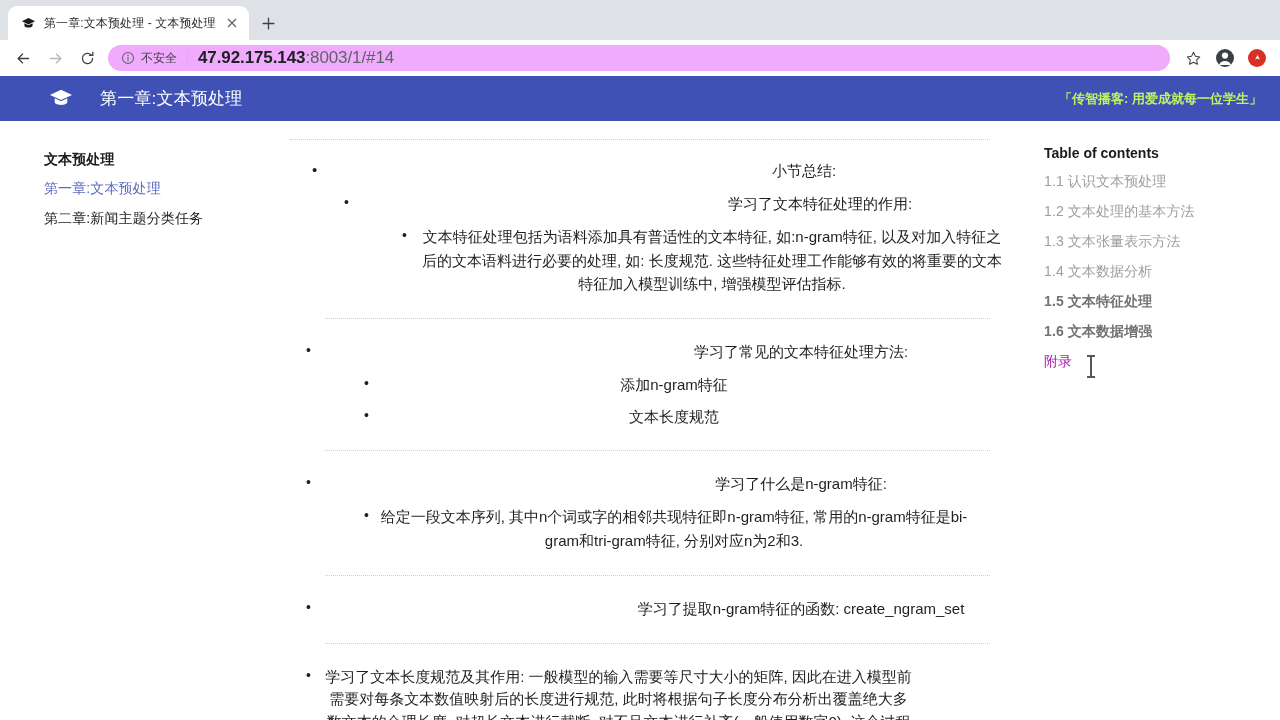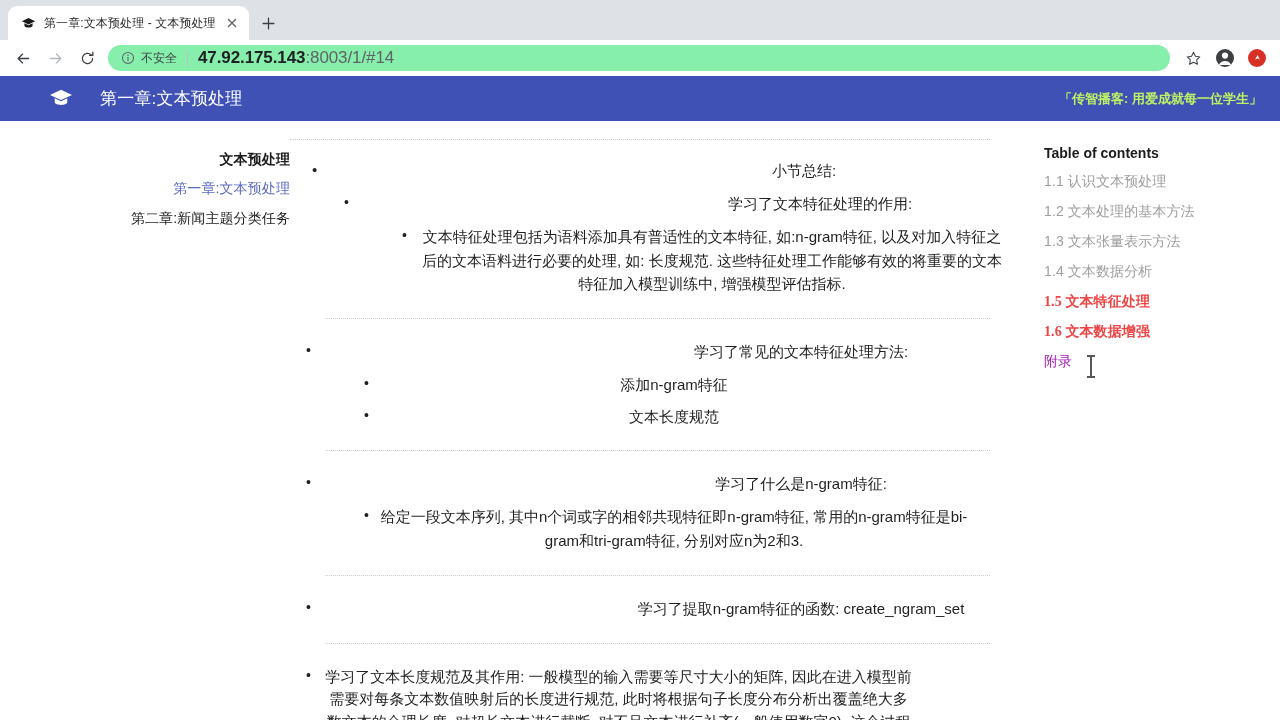--- a/index.html
+++ b/index.html
@@ -50,21 +50,21 @@
     display: flex; align-items: center;
     padding: 0 8px; gap: 2px;
   }
   .tb-btn {
     width: 30px; height: 30px; flex: 0 0 30px;
     display: flex; align-items: center; justify-content: center;
     color: #5f6368; border-radius: 50%;
   }
   .omnibox {
     flex: 1 1 auto; height: 26px; margin: 0 6px 0 4px;
-    background: #86efac; border-radius: 13px;
+    background: #f0abfc; border-radius: 13px;
     display: flex; align-items: center; padding: 0 12px; gap: 6px;
     min-width: 0;
   }
   .omnibox-info { width: 15px; height: 15px; flex: 0 0 15px; color: #5f6368; display:flex; align-items:center; justify-content:center;}
   .omni-notsecure { font-size: 12px; color: #3c4043; white-space: nowrap; }
   .omni-sep { width: 1px; height: 15px; background: #bdc1c6; margin: 0 4px; flex: 0 0 1px; }
   .omni-url { font-size: 17px; color: #5f6368; white-space: nowrap; letter-spacing: -.1px;}
   .omni-url b { color: #202124; font-weight: 700; }
   .avatar-ic {
     width: 20px; height: 20px; border-radius: 50%;
@@ -111,21 +111,20 @@
 
   
   .page {
     display: flex; width: 1280px; height: 599px;
     background: #ffffff; position: relative;
   }
 
   .left-nav {
     width: 290px; flex: 0 0 290px;
     padding: 30px 0 0 44px;
-    text-align: right;
   }
   .nav-heading {
     font-size: 14px; font-weight: 700; color: #1b1b1b;
     margin-bottom: 11px; letter-spacing: .1px;
   }
   .nav-link {
     display: block; font-size: 14px; color: #212121;
     margin-bottom: 12px; text-decoration: none; letter-spacing: .1px;
   }
   .nav-link.active { color: #5c6bc0; }
@@ -181,21 +180,21 @@
   }
   .toc-title {
     font-size: 14px; font-weight: 700; color: #1b1b1b;
     margin-bottom: 12px;
   }
   .toc-link {
     display: block; font-size: 14px; margin-bottom: 12px;
     text-decoration: none; letter-spacing: .1px;
   }
   .toc-link.dim { color: #9e9e9e; }
-  .toc-link.cur { color: #ef4444; font-weight: 700; font-family: Liberation Serif, serif; }
+  .toc-link.cur { color: #737373; font-weight: 700; }
   .toc-link.plain { color: #a21caf; }
 
   
   .ibeam {
     position: absolute; left: 800px; top: 236px;
     width: 2px; height: 19px; background: #3a3a3a; opacity: .85;
   }
   .ibeam::before, .ibeam::after {
     content: ""; position: absolute; left: -3px; width: 8px; height: 2px; background: #3a3a3a;
   }

